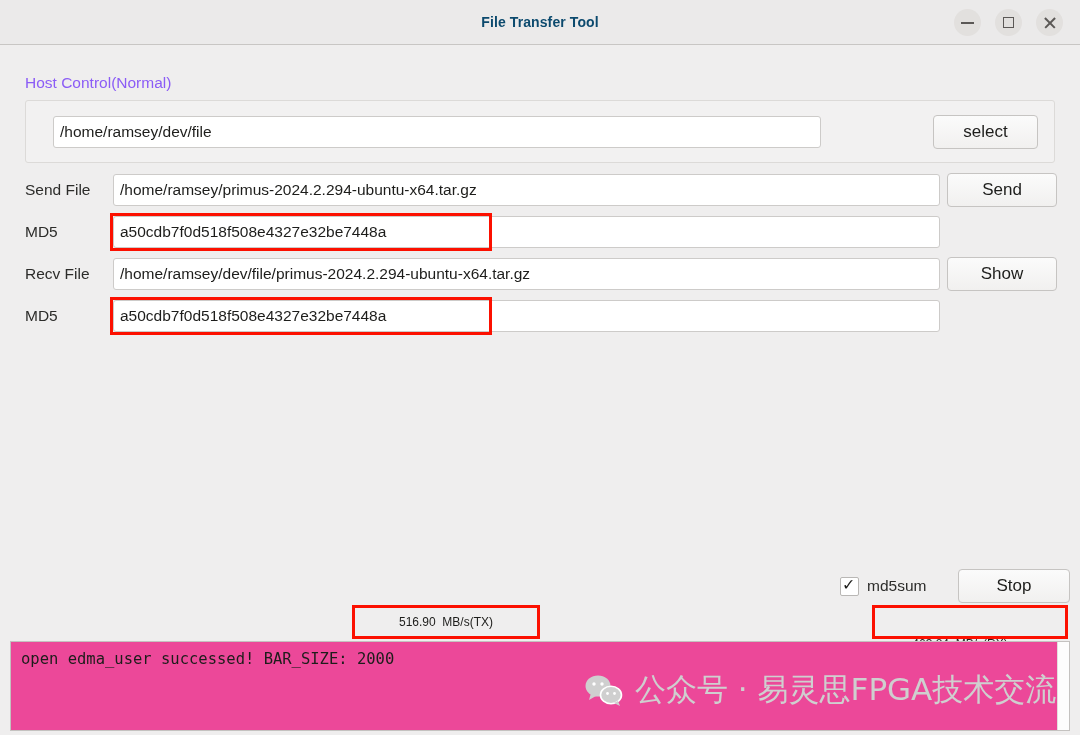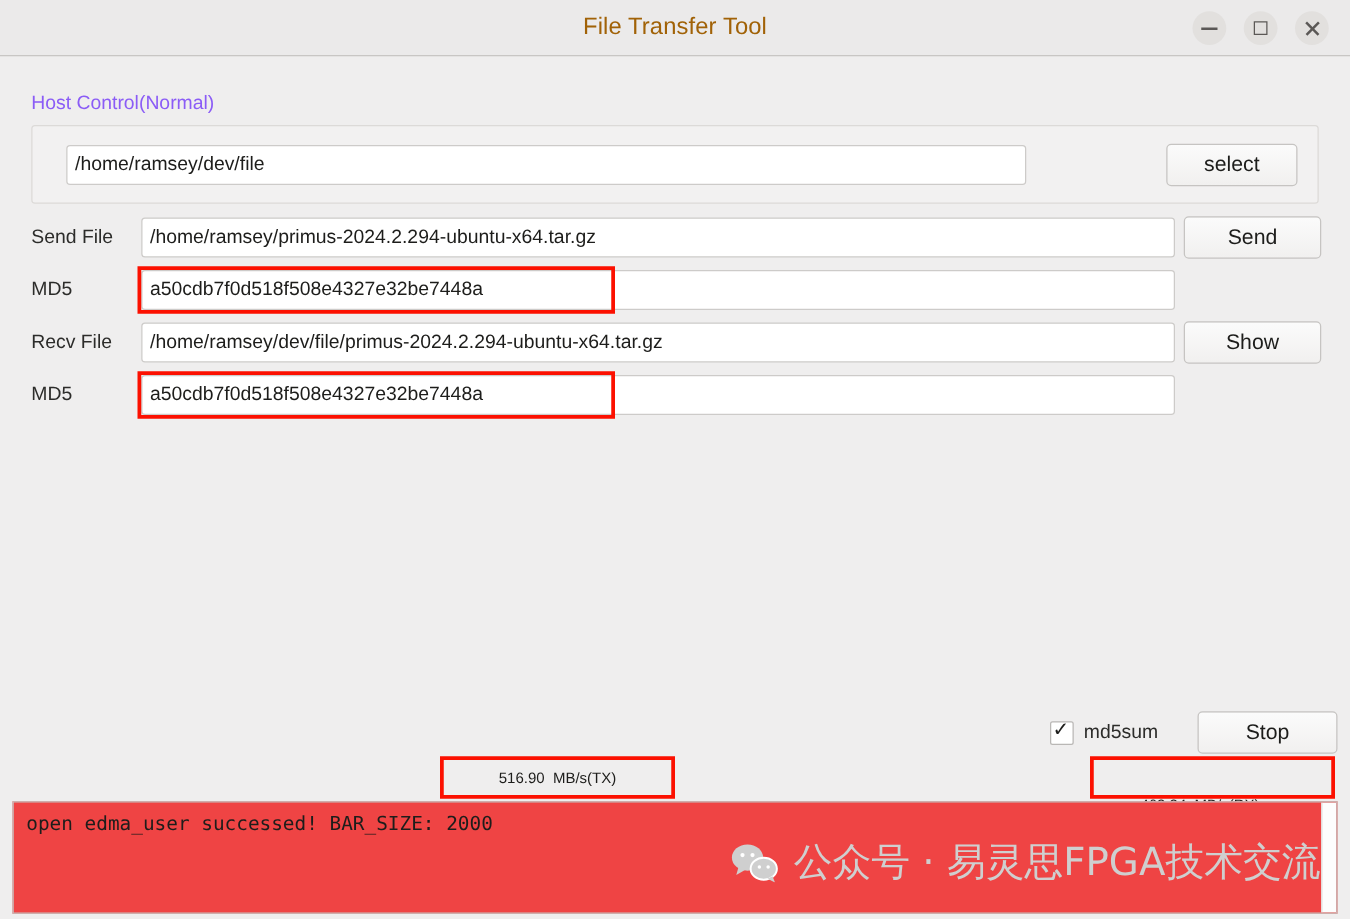--- a/index.html
+++ b/index.html
@@ -25,23 +25,23 @@
     border-bottom: 1px solid #c8c6c4;
     box-sizing: border-box;
   }
   #title-text {
     position: absolute;
     left: 0; top: 0;
     width: 1080px;
     height: 44px;
     line-height: 44px;
     text-align: center;
-    font-size: 19px;
-    font-weight: normal;
-    color: #a16207;
+    font-size: 14px;
+    font-weight: bold;
+    color: #0c4a6e;
     letter-spacing: .1px;
   }
   .wbtn {
     position: absolute;
     top: 9px;
     width: 27px;
     height: 27px;
     border-radius: 50%;
     background: #e2e0de;
     cursor: default;
@@ -193,21 +193,21 @@
     white-space: pre;
   }
   #tx-rate { left: 352px; top: 605px; width: 188px; }
   #rx-rate { left: 872px; top: 627px; width: 176px; }
 
   
   #console {
     position: absolute;
     left: 10px; top: 641px;
     width: 1060px; height: 90px;
-    background: #ef4444;
+    background: #ec4899;
     border: 1px solid #c4c2c0;
     box-sizing: border-box;
     overflow: hidden;
   }
   #console-text {
     position: absolute;
     left: 10px; top: 8px;
     font-family: "DejaVu Sans Mono", monospace;
     font-size: 15.5px;
     color: #1d1d1b;

